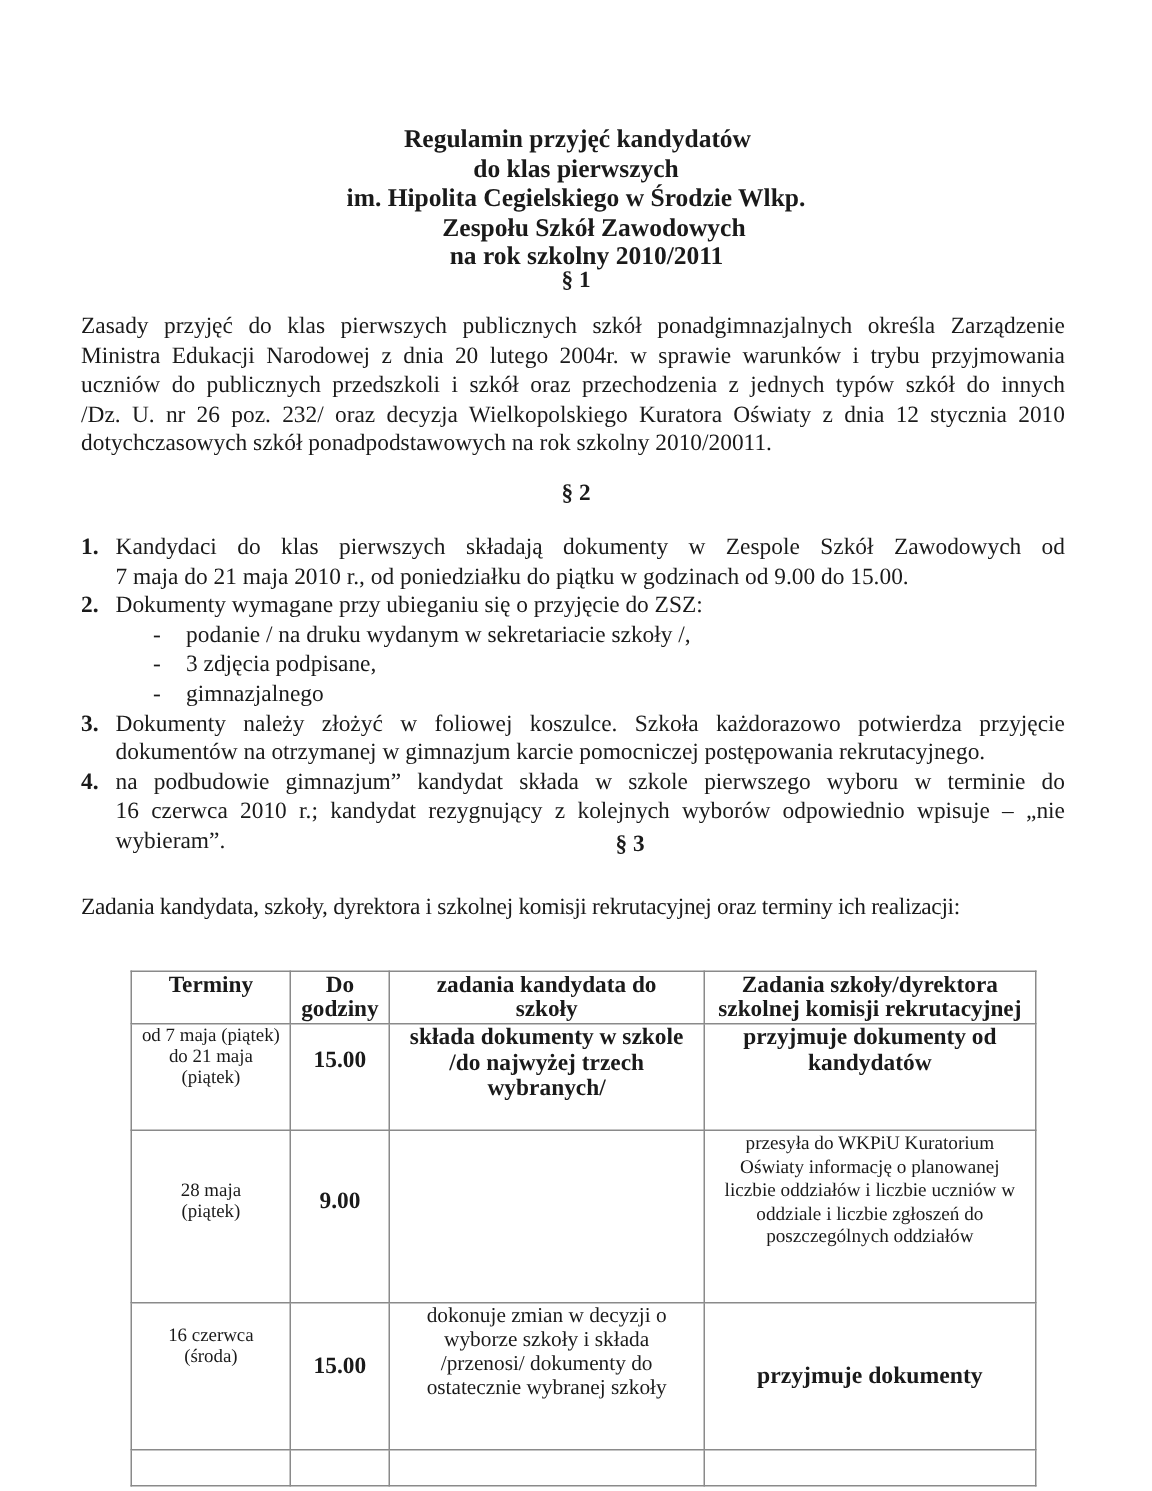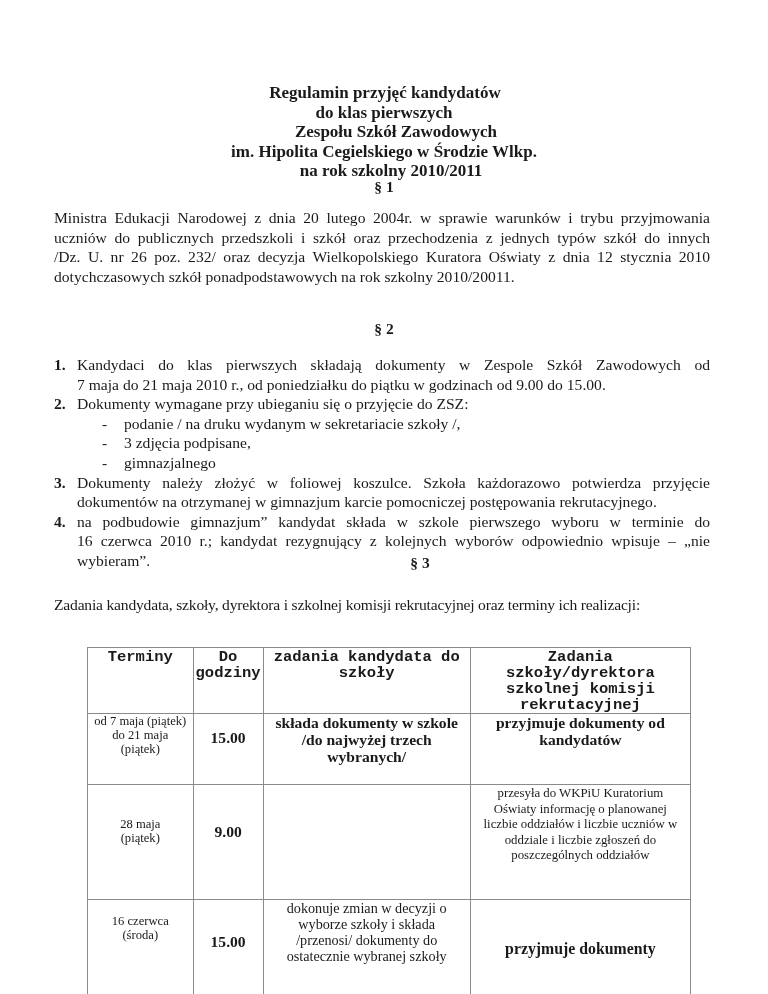--- a/index.html
+++ b/index.html
@@ -110,21 +110,20 @@
       padding: 0 2px;
       text-align: center;
       vertical-align: top;
     }
     table.sched th {
       font-weight: bold;
       font-size: 15.5px;
       line-height: 16px;
       height: 33px;
       padding-top: 1px;
-      font-family: Liberation Mono, monospace;
     }
     .c1 { width: 102px; }
     .c2 { width: 61px; }
     .c3 { width: 207px; }
     .c4 { width: 218px; }
     td.small { font-size: 12.6px; line-height: 14px; }
     td.mid { font-size: 15.6px; line-height: 17px; font-weight: bold; }
     td.med { font-size: 13.4px; line-height: 16.5px; }
     tr.r1 td { height: 55px; }
     tr.r2 td { height: 76px; }
@@ -133,28 +132,29 @@
     .tline { display: block; }
   </style>
 </head>
 <body>
 
 <div class="page">
 
   <div class="title-block">
     <span class="line l1">Regulamin przyjęć kandydatów</span>
     <span class="line l2">do klas pierwszych</span>
+    <span class="line l4">im. Hipolita Cegielskiego w Środzie Wlkp.</span>
     <span class="line l3">Zespołu Szkół Zawodowych</span>
-    <span class="line l4">im. Hipolita Cegielskiego w Środzie Wlkp.</span>
     <span class="line l5">na rok szkolny 2010/2011</span>
   </div>
 
   <div class="section-mark" style="top:178px;">§ 1</div>
 
   <div class="para" style="top:208px;">
+    <span class="ln">Zasady przyjęć do klas pierwszych publicznych szkół ponadgimnazjalnych określa Zarządzenie</span>
     <span class="ln">Ministra Edukacji Narodowej z dnia 20 lutego 2004r. w sprawie warunków i trybu przyjmowania</span>
     <span class="ln">uczniów do publicznych przedszkoli i szkół oraz przechodzenia z jednych typów szkół do innych</span>
     <span class="ln">/Dz. U. nr 26 poz. 232/ oraz decyzja Wielkopolskiego Kuratora Oświaty z dnia 12 stycznia 2010</span>
     <span class="ln last">dotychczasowych szkół ponadpodstawowych na rok szkolny 2010/20011.</span>
   </div>
 
   <div class="section-mark" style="top:320px;">§ 2</div>
 
   <div class="list" style="top:355px;">
     <div class="item">

